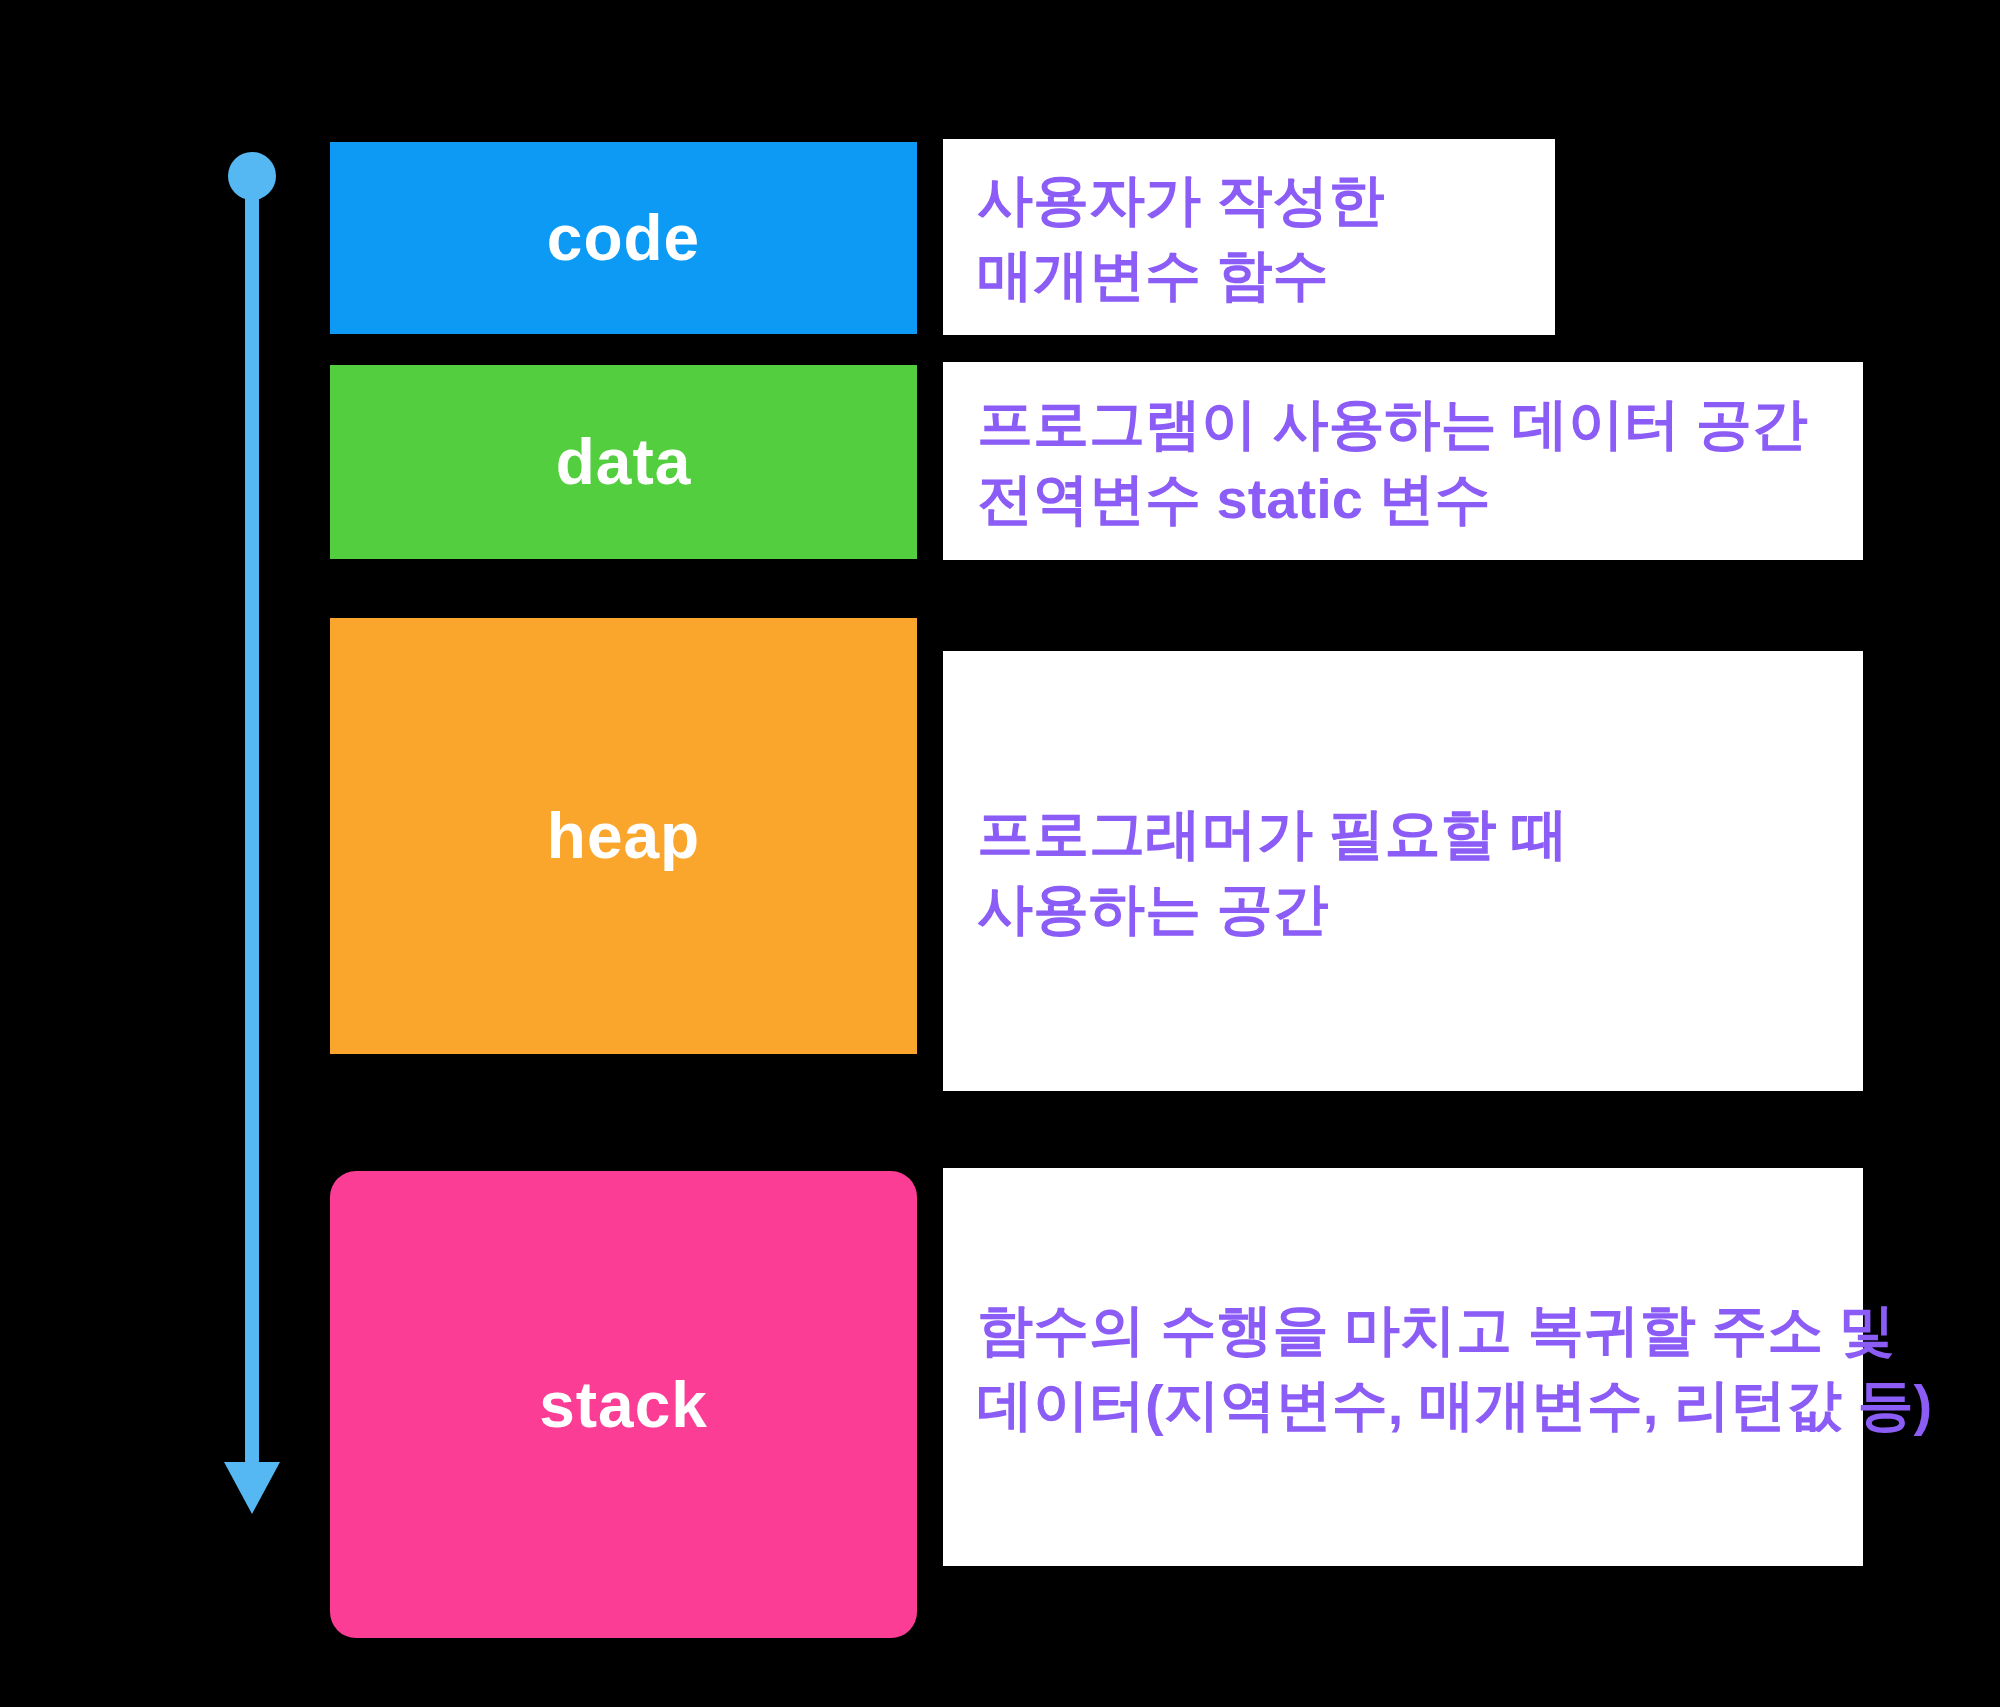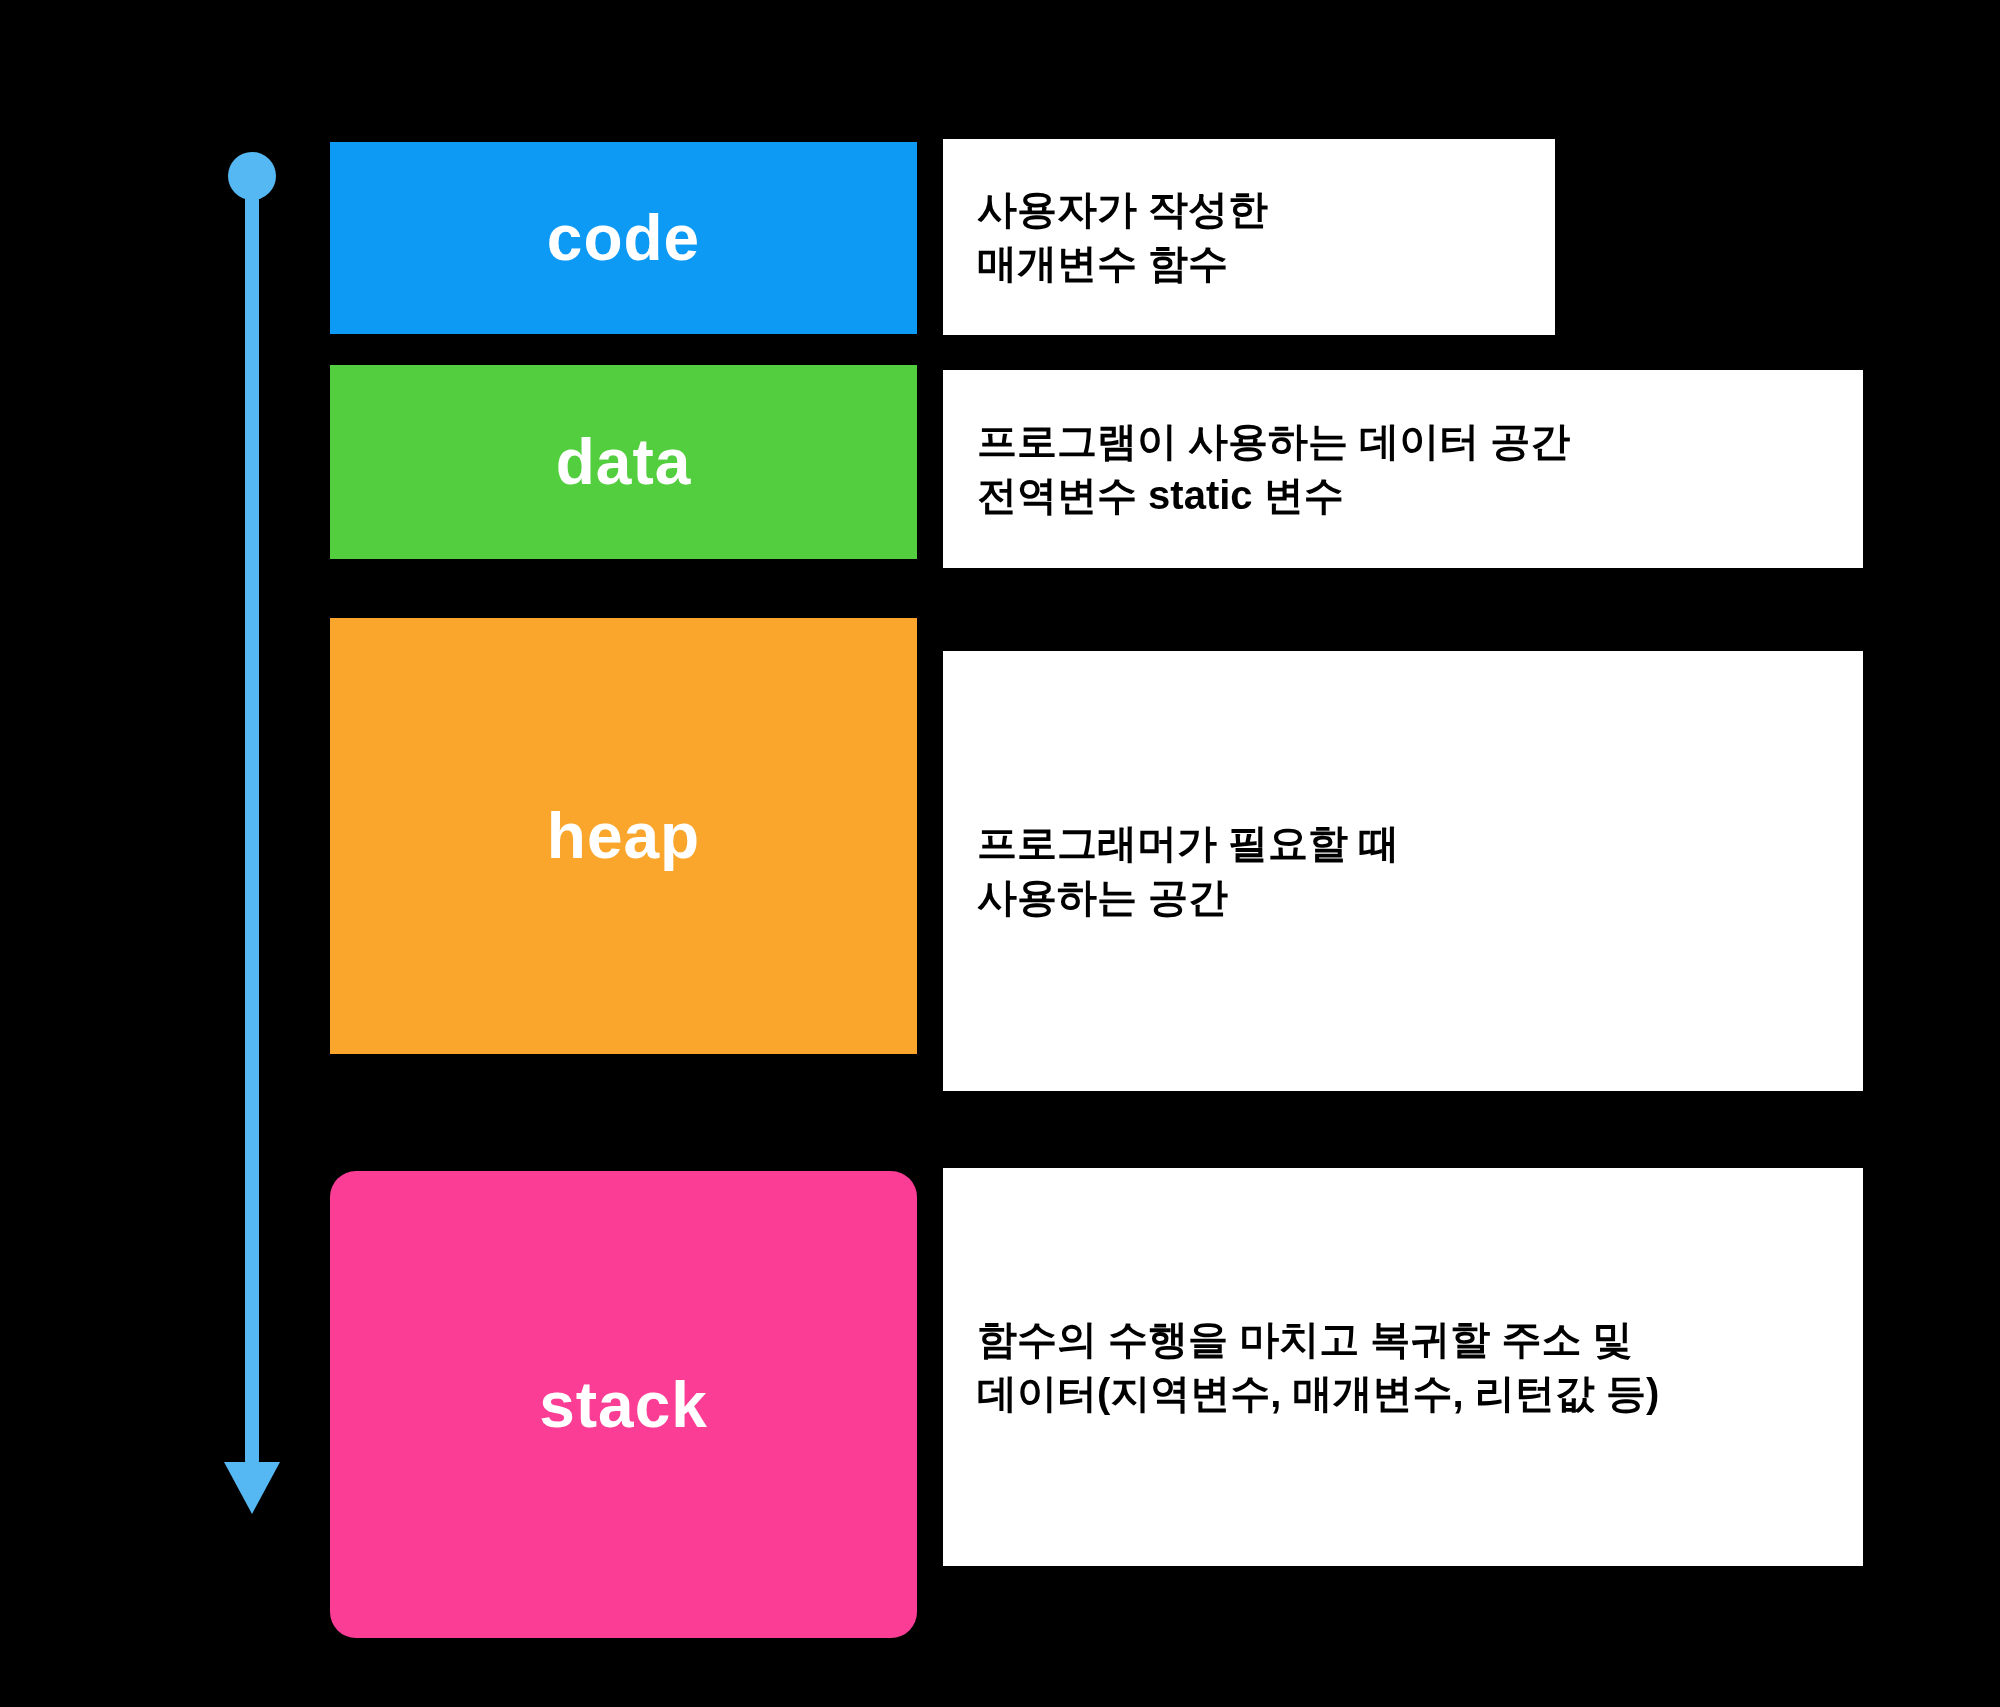--- a/index.html
+++ b/index.html
@@ -42,25 +42,25 @@
   .block-heap  { top: 618px;  height: 436px; }
   .block-stack { top: 1171px; height: 467px; border-radius: 26px; }
 
   
   .desc {
     position: absolute; left: 943px; background: #fff;
     display: flex; flex-direction: column; justify-content: center;
     padding-left: 34px; box-sizing: border-box;
   }
   .desc-line {
-    color: #000000; font-weight: 700; font-size: 40px; line-height: 1.34;
+    color: #8b5cf6; font-weight: 700; font-size: 56px; line-height: 1.34;
     white-space: nowrap;
   }
   .desc-code  { top: 139px;  height: 196px; width: 612px; }
-  .desc-data  { top: 370px;  height: 198px; width: 920px; }
+  .desc-data  { top: 362px;  height: 198px; width: 920px; }
   .desc-heap  { top: 615px;  height: 440px; width: 920px; margin-top: 36px; }
   .desc-stack { top: 1168px; height: 398px; width: 920px; }
 </style>
 </head>
 <body>
 
 <div class="canvas">
 
   <div class="arrow-dot" style="background: rgb(85, 184, 242);"></div>
   <div class="arrow-line" style="background: rgb(85, 184, 242);"></div>

